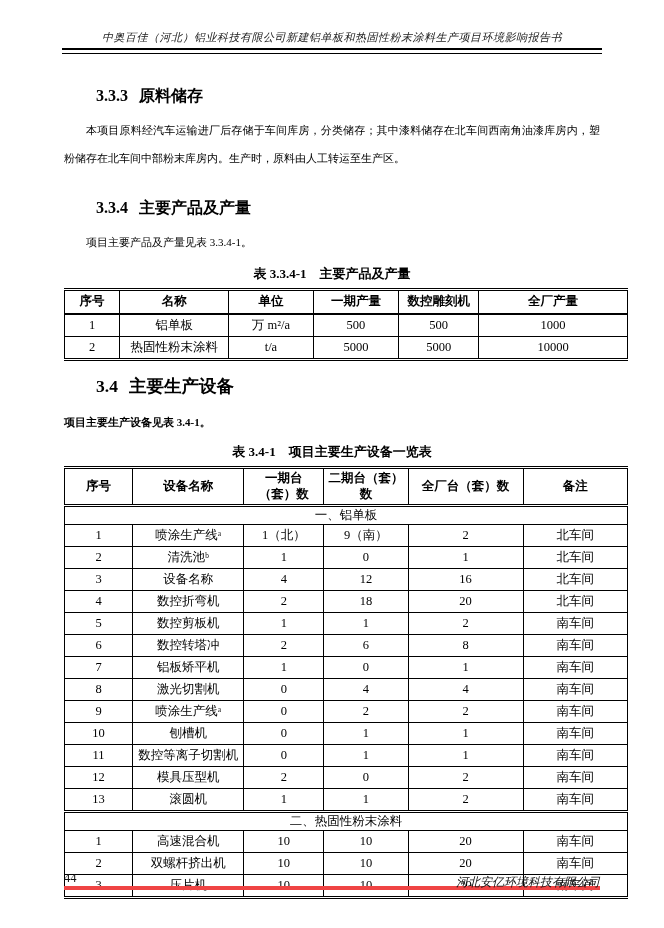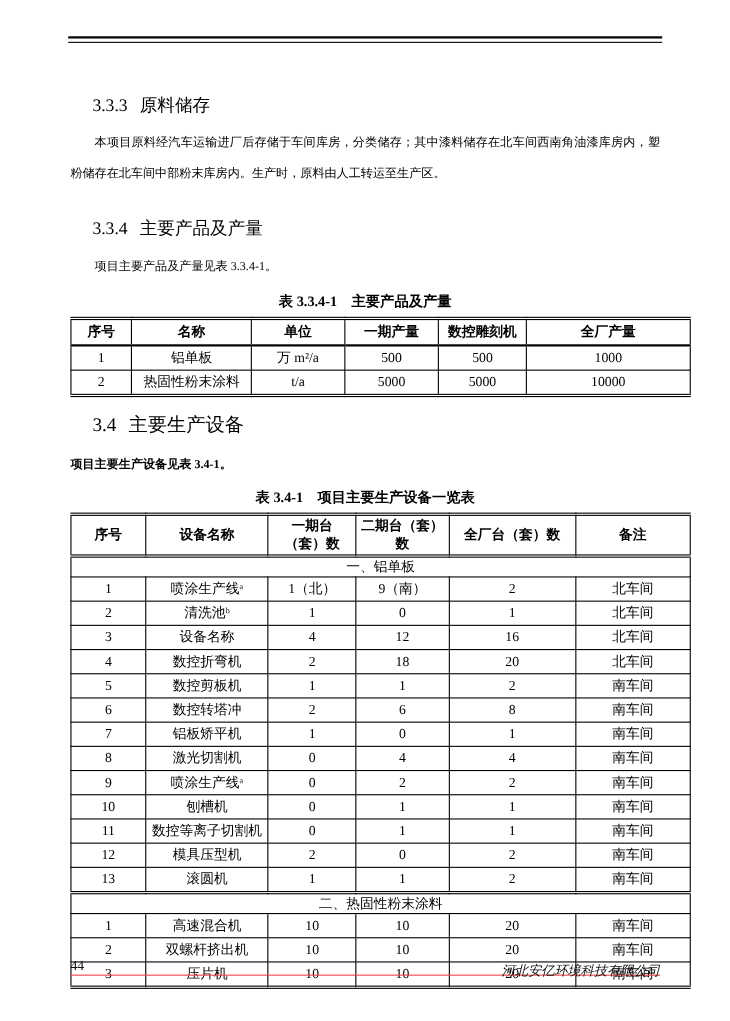--- a/index.html
+++ b/index.html
@@ -21,21 +21,21 @@
     display: block; white-space: nowrap;
   }
   .header-rule {
     margin-top: 3px; height: 1px;
     border-top: 2px solid #000; border-bottom: 1px solid #000;
     padding-top: 2px;
   }
   
   .content { position: absolute; top: 60px; left: 64px; right: 64px; }
   .sec-heading {
-    margin: 0 0 0 20px; font-weight: normal; color:#000;
+    margin: 0 0 0 32px; font-weight: bold; color:#000;
     font-family: "Liberation Serif", "DejaVu Serif", serif;
   }
   .h-sub { font-size: 16px; padding-top: 26px; }
   .h-main { font-size: 17.5px; padding-top: 13px; }
   .sec-heading .ht { margin-left: 11px; }
   .para {
     margin: 9px 0 0 0; font-size: 11px; line-height: 28px;
     text-align: justify; text-indent: 2em; color:#000;
   }
   .para.no-indent { text-indent: 0; line-height: 24px; margin-top: 12px; font-weight: bold; }
@@ -56,31 +56,32 @@
     overflow: hidden;
   }
   table.doc-table thead th { font-weight: bold; }
   table.products thead th { border-bottom: 2px solid #000; height: 20px; }
   table.equipment thead th { height: 33px; line-height: 1.25; }
   tr.group-row td { border-top: 3px double #000; height: 15px; line-height: 1.2; }
   
   .doc-footer { position: absolute; left: 64px; right: 64px; top: 869px; }
   .footer-line {
     display: flex; justify-content: space-between; align-items: flex-end;
-    border-bottom: 1px solid #ef4444; padding-bottom: 0; font-family: Liberation Serif, serif;
+    border-bottom: 4px solid #ef4444; padding-bottom: 0; font-family: Liberation Serif, serif;
   }
   .page-number { font-size: 12.5px; }
   .company { font-size: 12px; font-style: italic; transform: translateY(5px); margin-left: 31px; }
 </style>
 </head>
 <body>
 
 <div class="page">
 
   <div class="doc-header">
+    <span class="header-title">中奥百佳（河北）铝业科技有限公司新建铝单板和热固性粉末涂料生产项目环境影响报告书</span>
     <div class="header-rule"></div>
   </div>
 
   <div class="content">
 
     <h2 class="sec-heading h-sub">
       <span>3.3.3</span><span class="ht">原料储存</span>
     </h2>
     <p class="para">本项目原料经汽车运输进厂后存储于车间库房，分类储存；其中漆料储存在北车间西南角油漆库房内，塑粉储存在北车间中部粉末库房内。生产时，原料由人工转运至生产区。</p>
 

